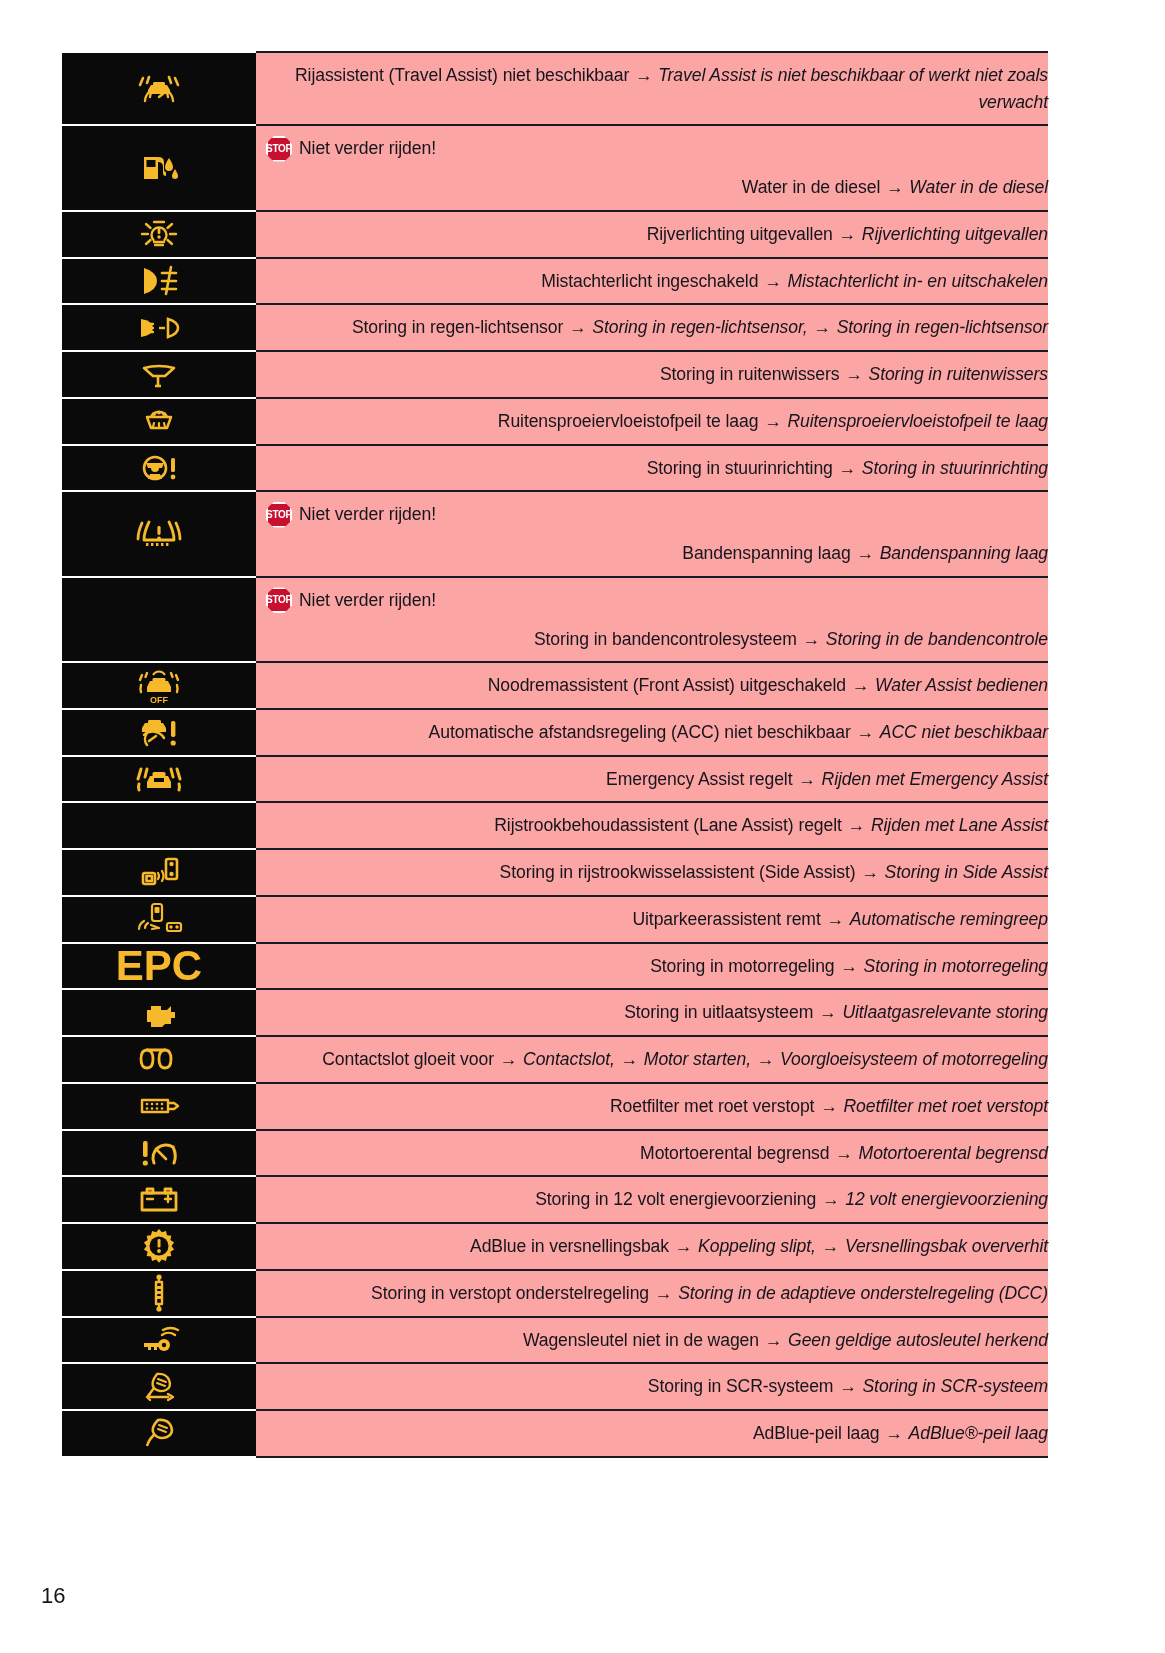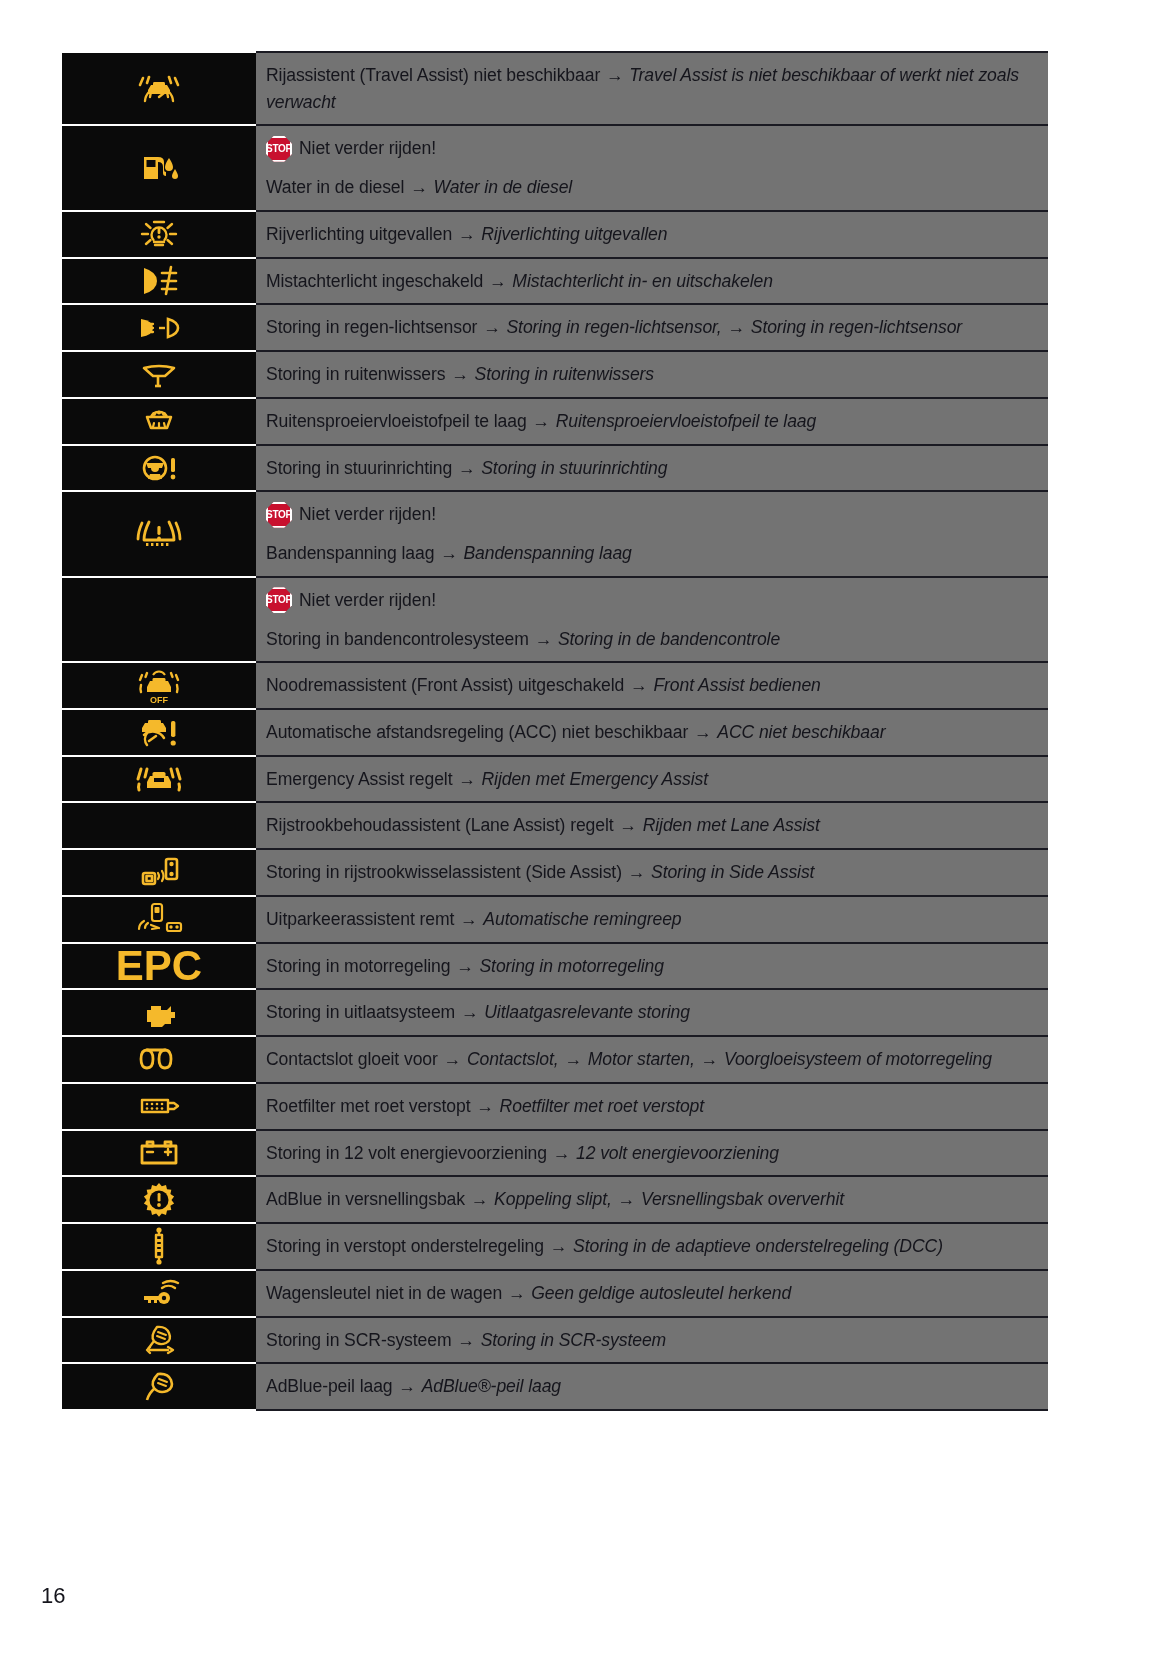--- a/index.html
+++ b/index.html
@@ -40,25 +40,26 @@
     border-top: 2px solid #ffffff;
     border-bottom: 2px solid #ffffff;
     text-align: center;
     vertical-align: middle;
     padding: 0;
     height: 44px;
   }
   tr:first-child td.icon-cell { border-top: 2px solid #ffffff; }
 
   td.text-cell {
-    background: #737373;
+    background: #fca5a5;
     border-top: 2px solid #1a1a22;
     border-bottom: 2px solid #1a1a22;
     padding: 9px 0 9px 10px;
     vertical-align: middle;
+    text-align: right;
   }
 
   .line {
     font-size: 17.6px;
     color: #15151c;
     line-height: 1.52;
     letter-spacing: -0.1px;
     white-space: nowrap;
   }
   .line.wrapline { white-space: normal; }
@@ -349,21 +350,21 @@
                 <g fill="#f5b92b">
                   <path d="M14 14 h18 l3 6 v5 h-24 v-5 z"></path>
                   <rect x="16.5" y="11" width="13" height="4" rx="1.4"></rect>
                 </g>
                 <g stroke="#f5b92b" stroke-width="2" fill="none">
                   <path d="M17 8 a7 7 0 0 1 12 0"></path>
                 </g>
                 <text x="23" y="36" font-family="Liberation Sans, sans-serif" font-size="9" font-weight="bold" fill="#f5b92b" text-anchor="middle">OFF</text>
               </svg></span></td>
           <td class="text-cell">
-            <div class="line"><span>Noodremassistent (Front Assist) uitgeschakeld</span> <span class="arrow">→</span> <span class="it">Front Assist bedienen</span></div>
+            <div class="line"><span>Noodremassistent (Front Assist) uitgeschakeld</span> <span class="arrow">→</span> <span class="it">Water Assist bedienen</span></div>
           </td>
         </tr>
         <tr>
           <td class="icon-cell h-mid"><span class="ico"><svg width="46" height="34" viewBox="0 0 46 34">
                 <g fill="#f5b92b">
                   <path d="M9 8 h18 l3 5 v4 h-24 v-4 z"></path>
                   <rect x="12" y="5" width="13" height="4" rx="1.4"></rect>
                 </g>
                 <g stroke="#f5b92b" stroke-width="2.5" fill="none" stroke-linecap="round">
                   <path d="M8 20 a13 13 0 0 1 20 3"></path>
@@ -490,20 +491,38 @@
                   <circle cx="17" cy="15.5" r="1.3"></circle>
                   <circle cx="22" cy="15.5" r="1.3"></circle>
                   <circle cx="27" cy="15.5" r="1.3"></circle>
                 </g>
               </svg></span></td>
           <td class="text-cell">
             <div class="line"><span>Roetfilter met roet verstopt</span> <span class="arrow">→</span> <span class="it">Roetfilter met roet verstopt</span></div>
           </td>
         </tr>
         <tr>
+          <td class="icon-cell h-mid"><span class="ico"><svg width="44" height="32" viewBox="0 0 44 32">
+                <g fill="#f5b92b">
+                  <rect x="6" y="4" width="4.6" height="16" rx="1.8"></rect>
+                  <circle cx="8.3" cy="26" r="2.6"></circle>
+                </g>
+                <g stroke="#f5b92b" stroke-width="3" fill="none" stroke-linecap="round">
+                  <path d="M17 26 a13 13 0 0 1 19 -16"></path>
+                  <path d="M36 10 q4 8 1 16"></path>
+                </g>
+                <g stroke="#f5b92b" stroke-width="2.6" stroke-linecap="round">
+                  <path d="M19 12 l10 10"></path>
+                </g>
+              </svg></span></td>
+          <td class="text-cell">
+            <div class="line"><span>Motortoerental begrensd</span> <span class="arrow">→</span> <span class="it">Motortoerental begrensd</span></div>
+          </td>
+        </tr>
+        <tr>
           <td class="icon-cell h-mid"><span class="ico"><svg width="46" height="28" viewBox="0 0 46 28">
                 <g stroke="#f5b92b" stroke-width="2.8" fill="none" stroke-linejoin="round">
                   <rect x="6" y="7" width="34" height="17"></rect>
                   <rect x="11" y="3" width="6" height="4"></rect>
                   <rect x="29" y="3" width="6" height="4"></rect>
                 </g>
                 <g stroke="#f5b92b" stroke-width="2.4" stroke-linecap="round">
                   <path d="M11 13 h6"></path>
                   <path d="M29 13 h6"></path>
                   <path d="M32 10 v6"></path>

